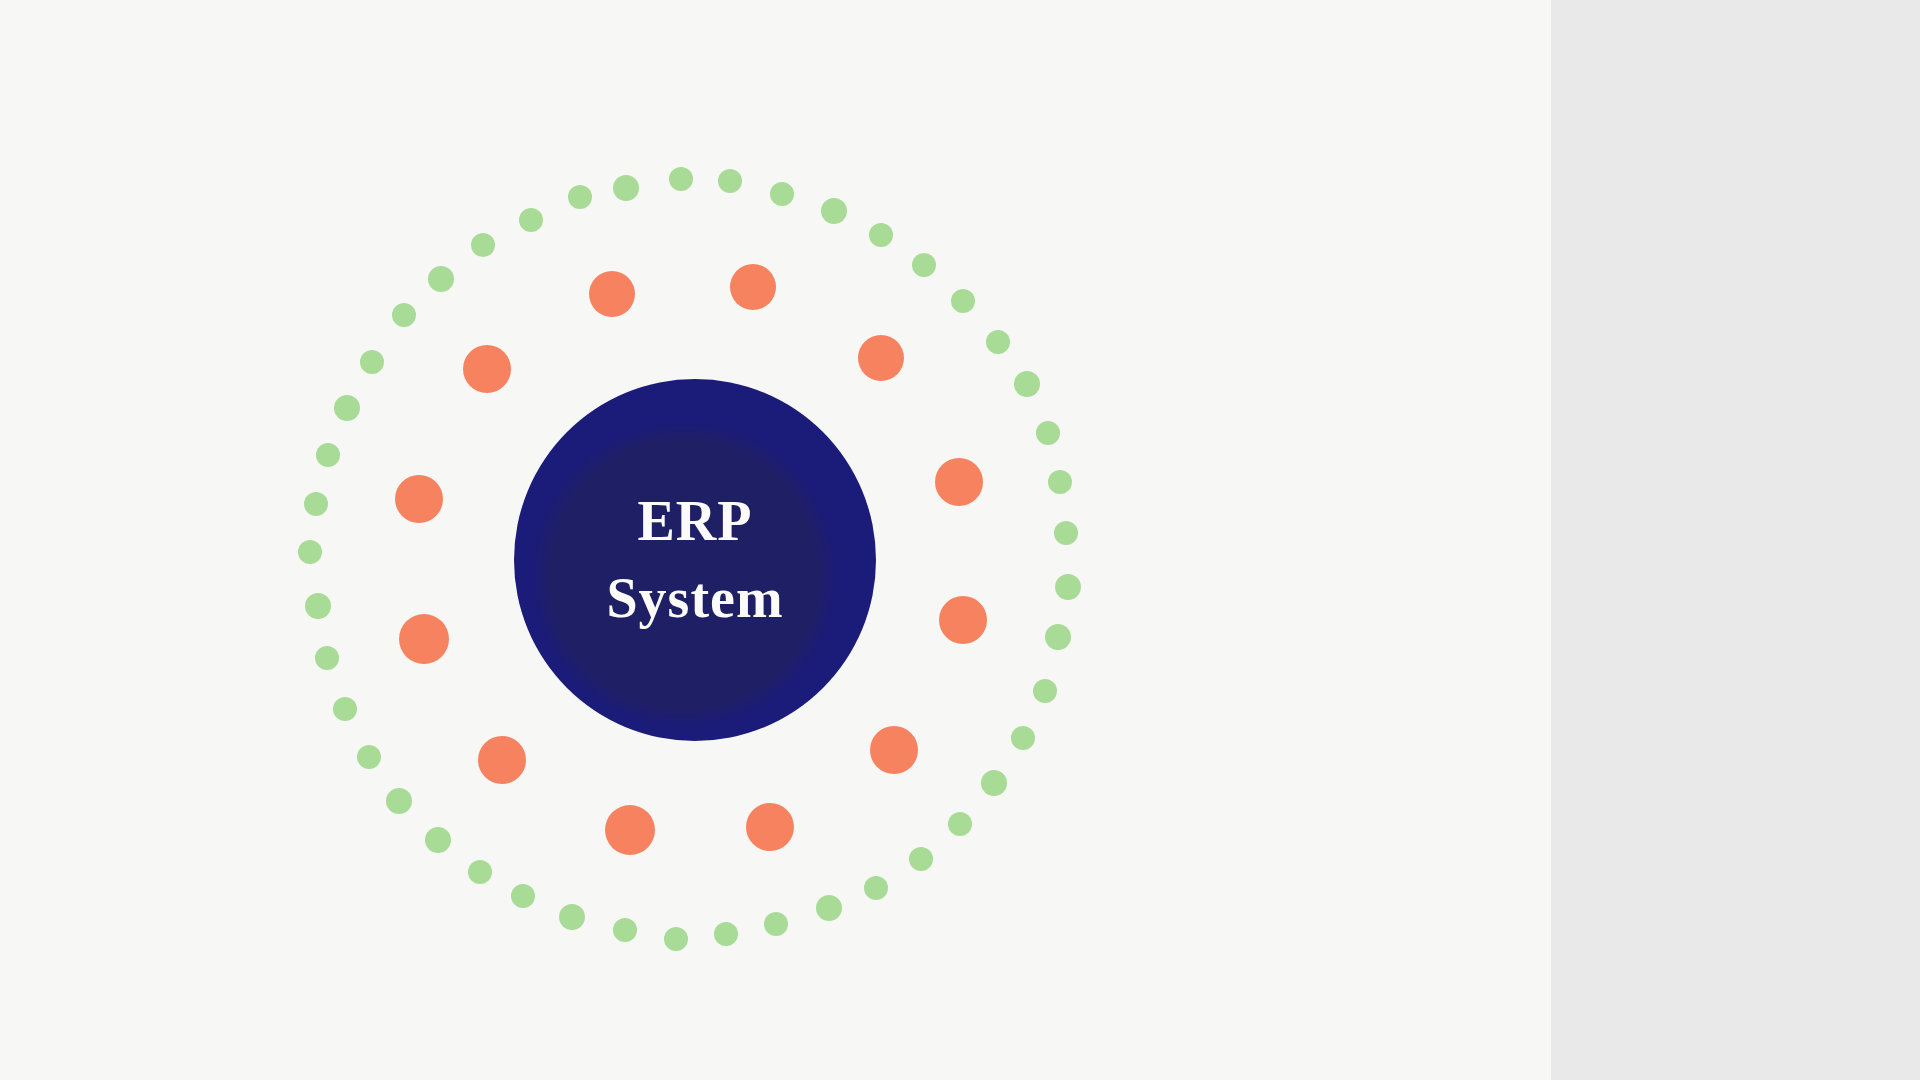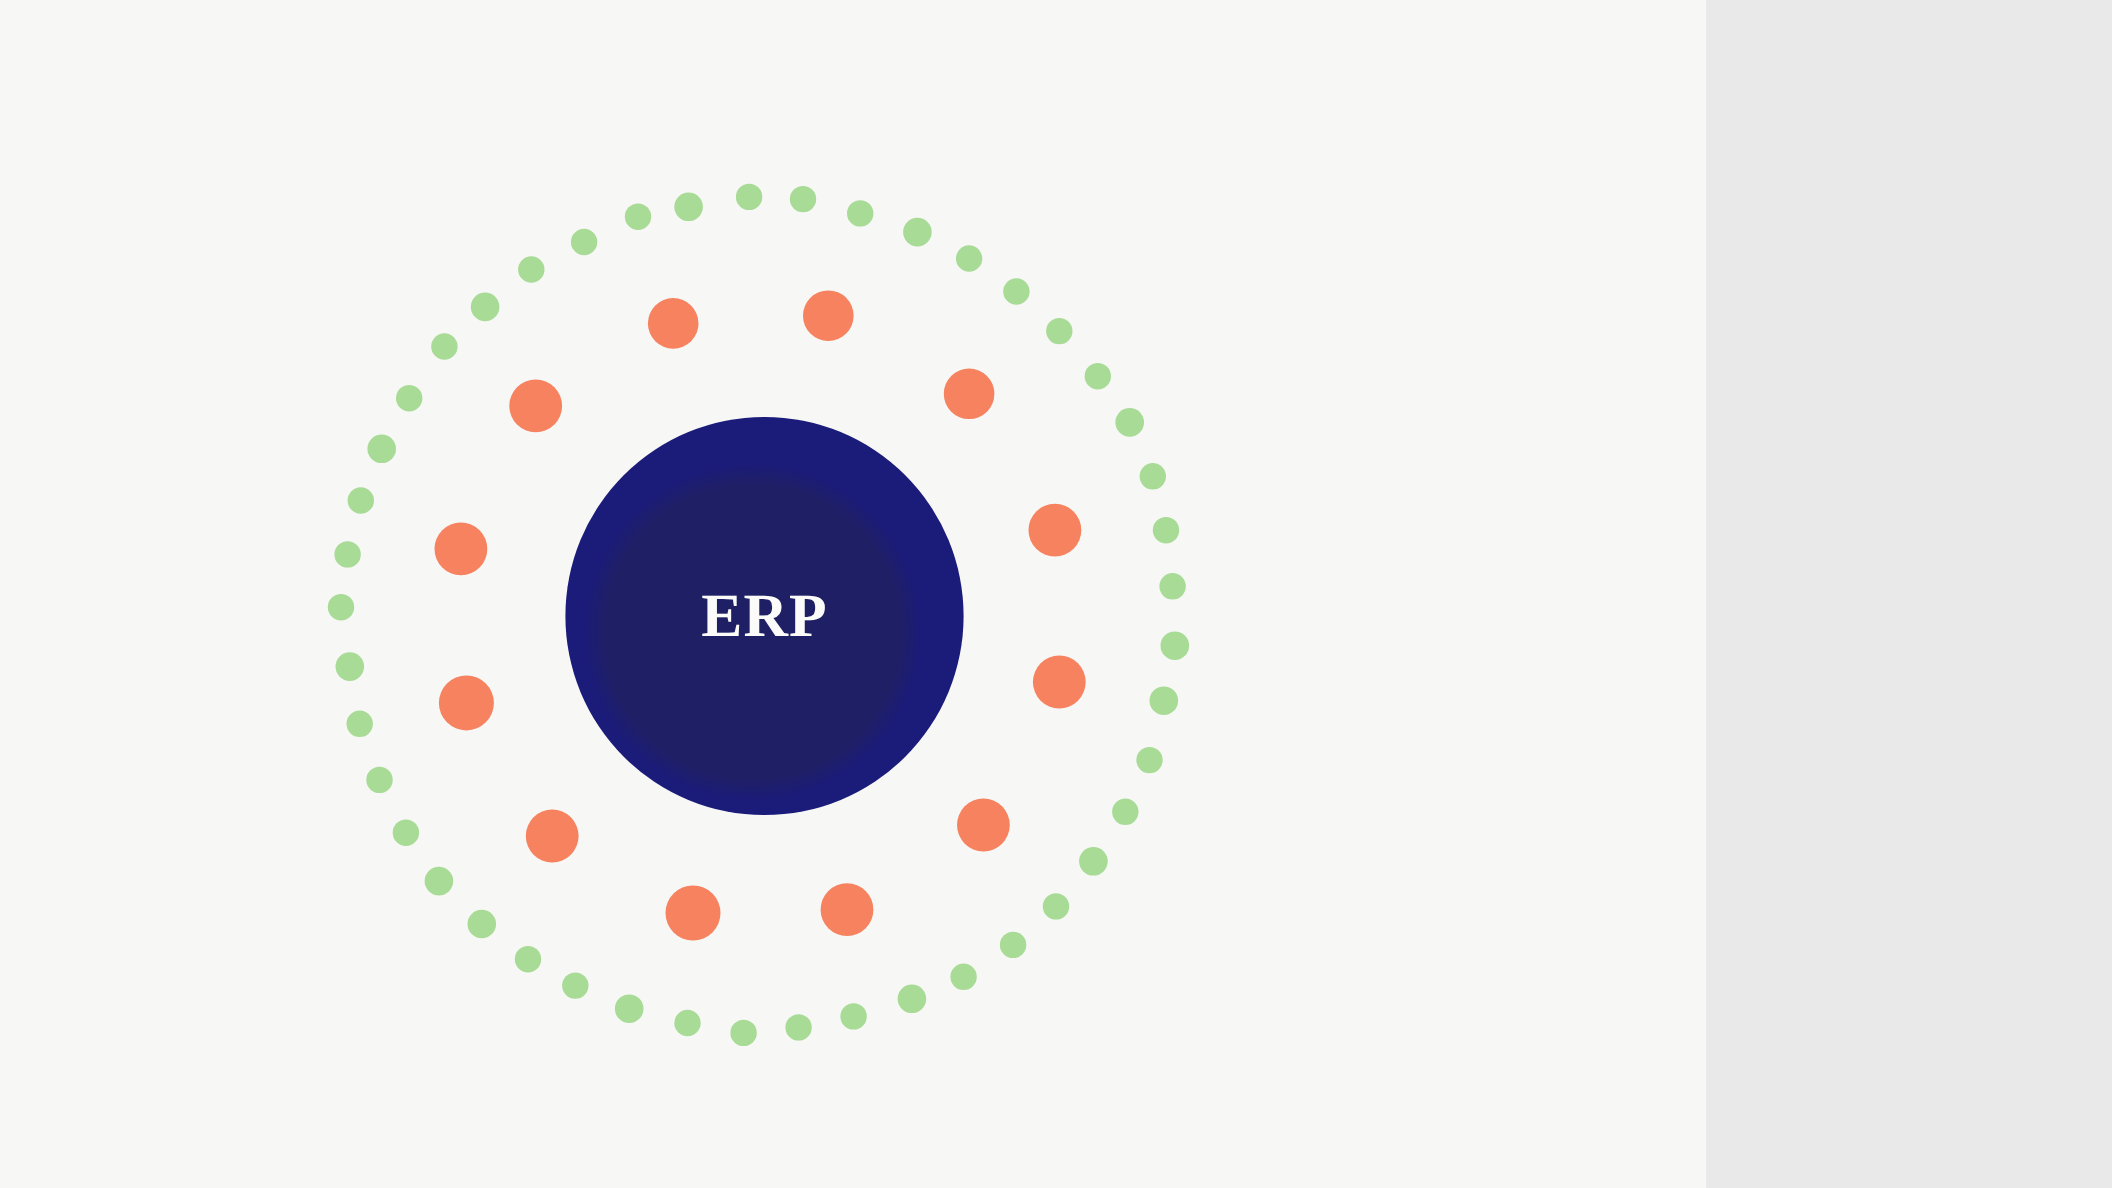--- a/index.html
+++ b/index.html
@@ -106,14 +106,15 @@
       <div class="dot orange-dot" style="left: 870px; top: 726px; height: 48px; width: 48px;"></div>
       <div class="dot orange-dot" style="left: 746px; top: 803px; height: 48px; width: 48px;"></div>
       <div class="dot orange-dot" style="left: 605px; top: 805px; height: 50px; width: 50px;"></div>
       <div class="dot orange-dot" style="left: 478px; top: 736px; height: 48px; width: 48px;"></div>
       <div class="dot orange-dot" style="left: 399px; top: 614px; height: 50px; width: 50px;"></div>
       <div class="dot orange-dot" style="left: 395px; top: 475px; height: 48px; width: 48px;"></div>
       <div class="dot orange-dot" style="left: 463px; top: 345px; height: 48px; width: 48px;"></div>
     </div>
   <div class="center-circle" style="left: 514px; top: 379px; height: 362px; width: 362px;">
     <div class="center-label">ERP</div>
+    <div class="center-label">System</div>
   </div>
 </div>
 
 </body></html>

